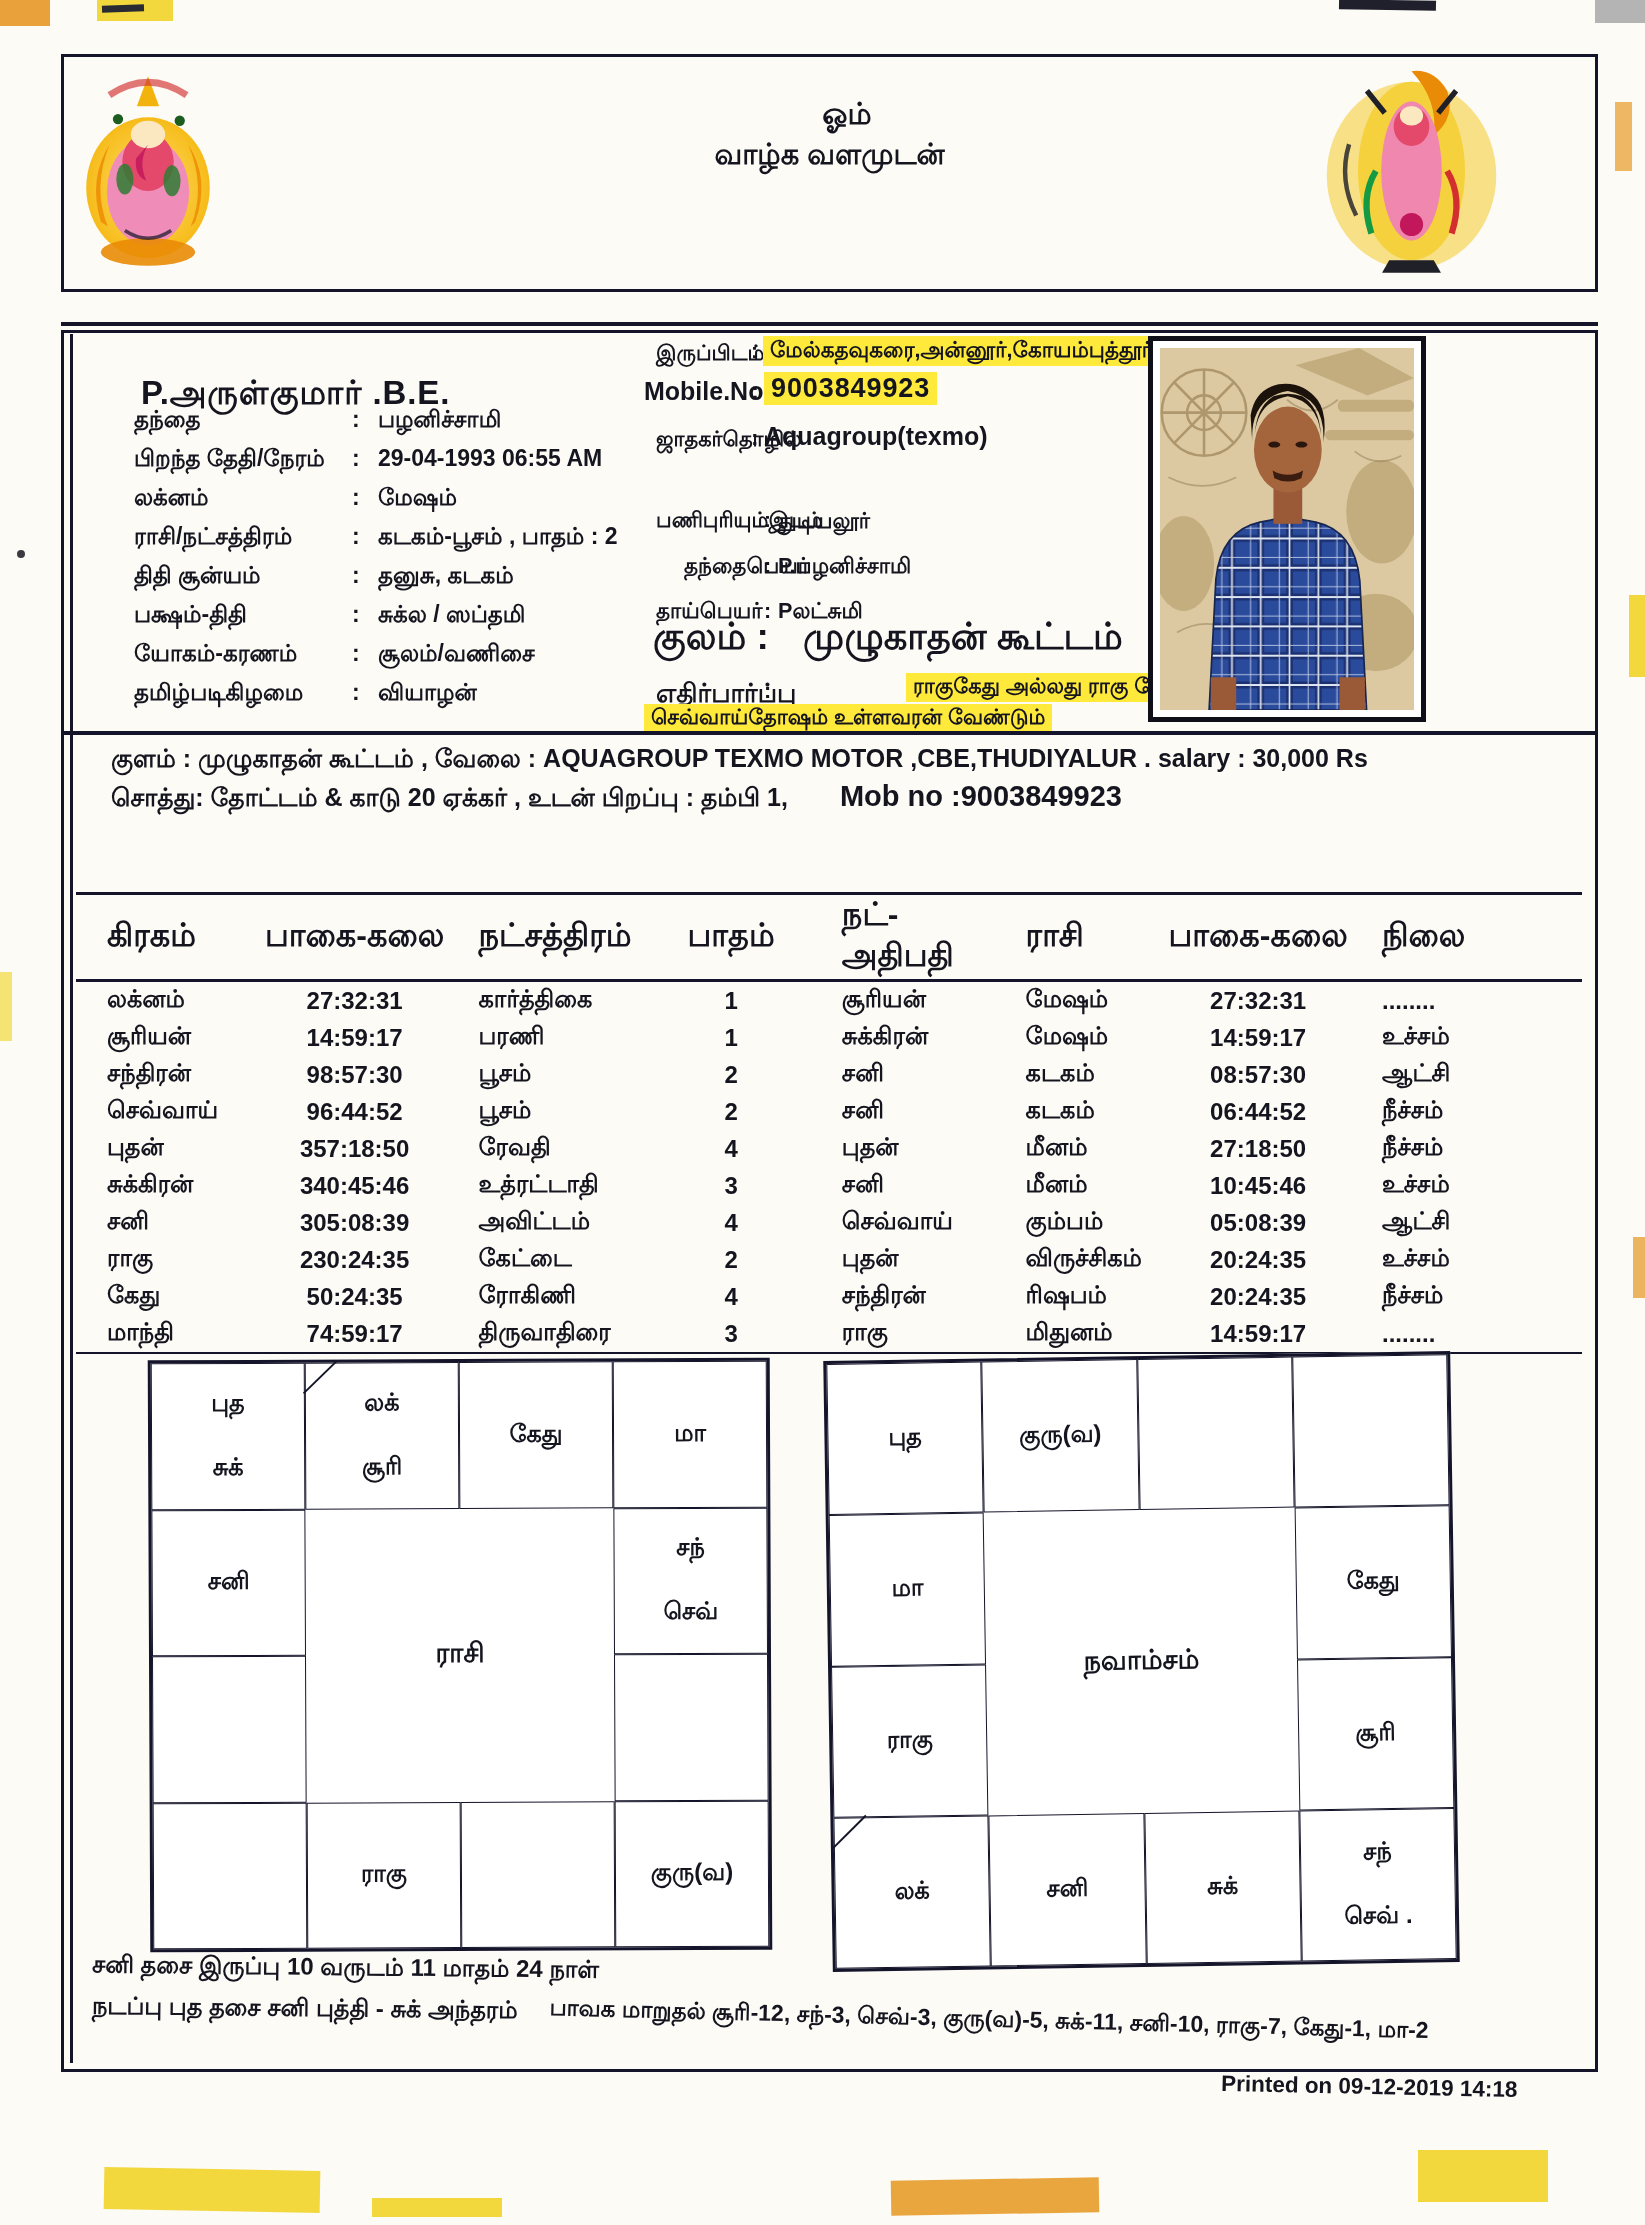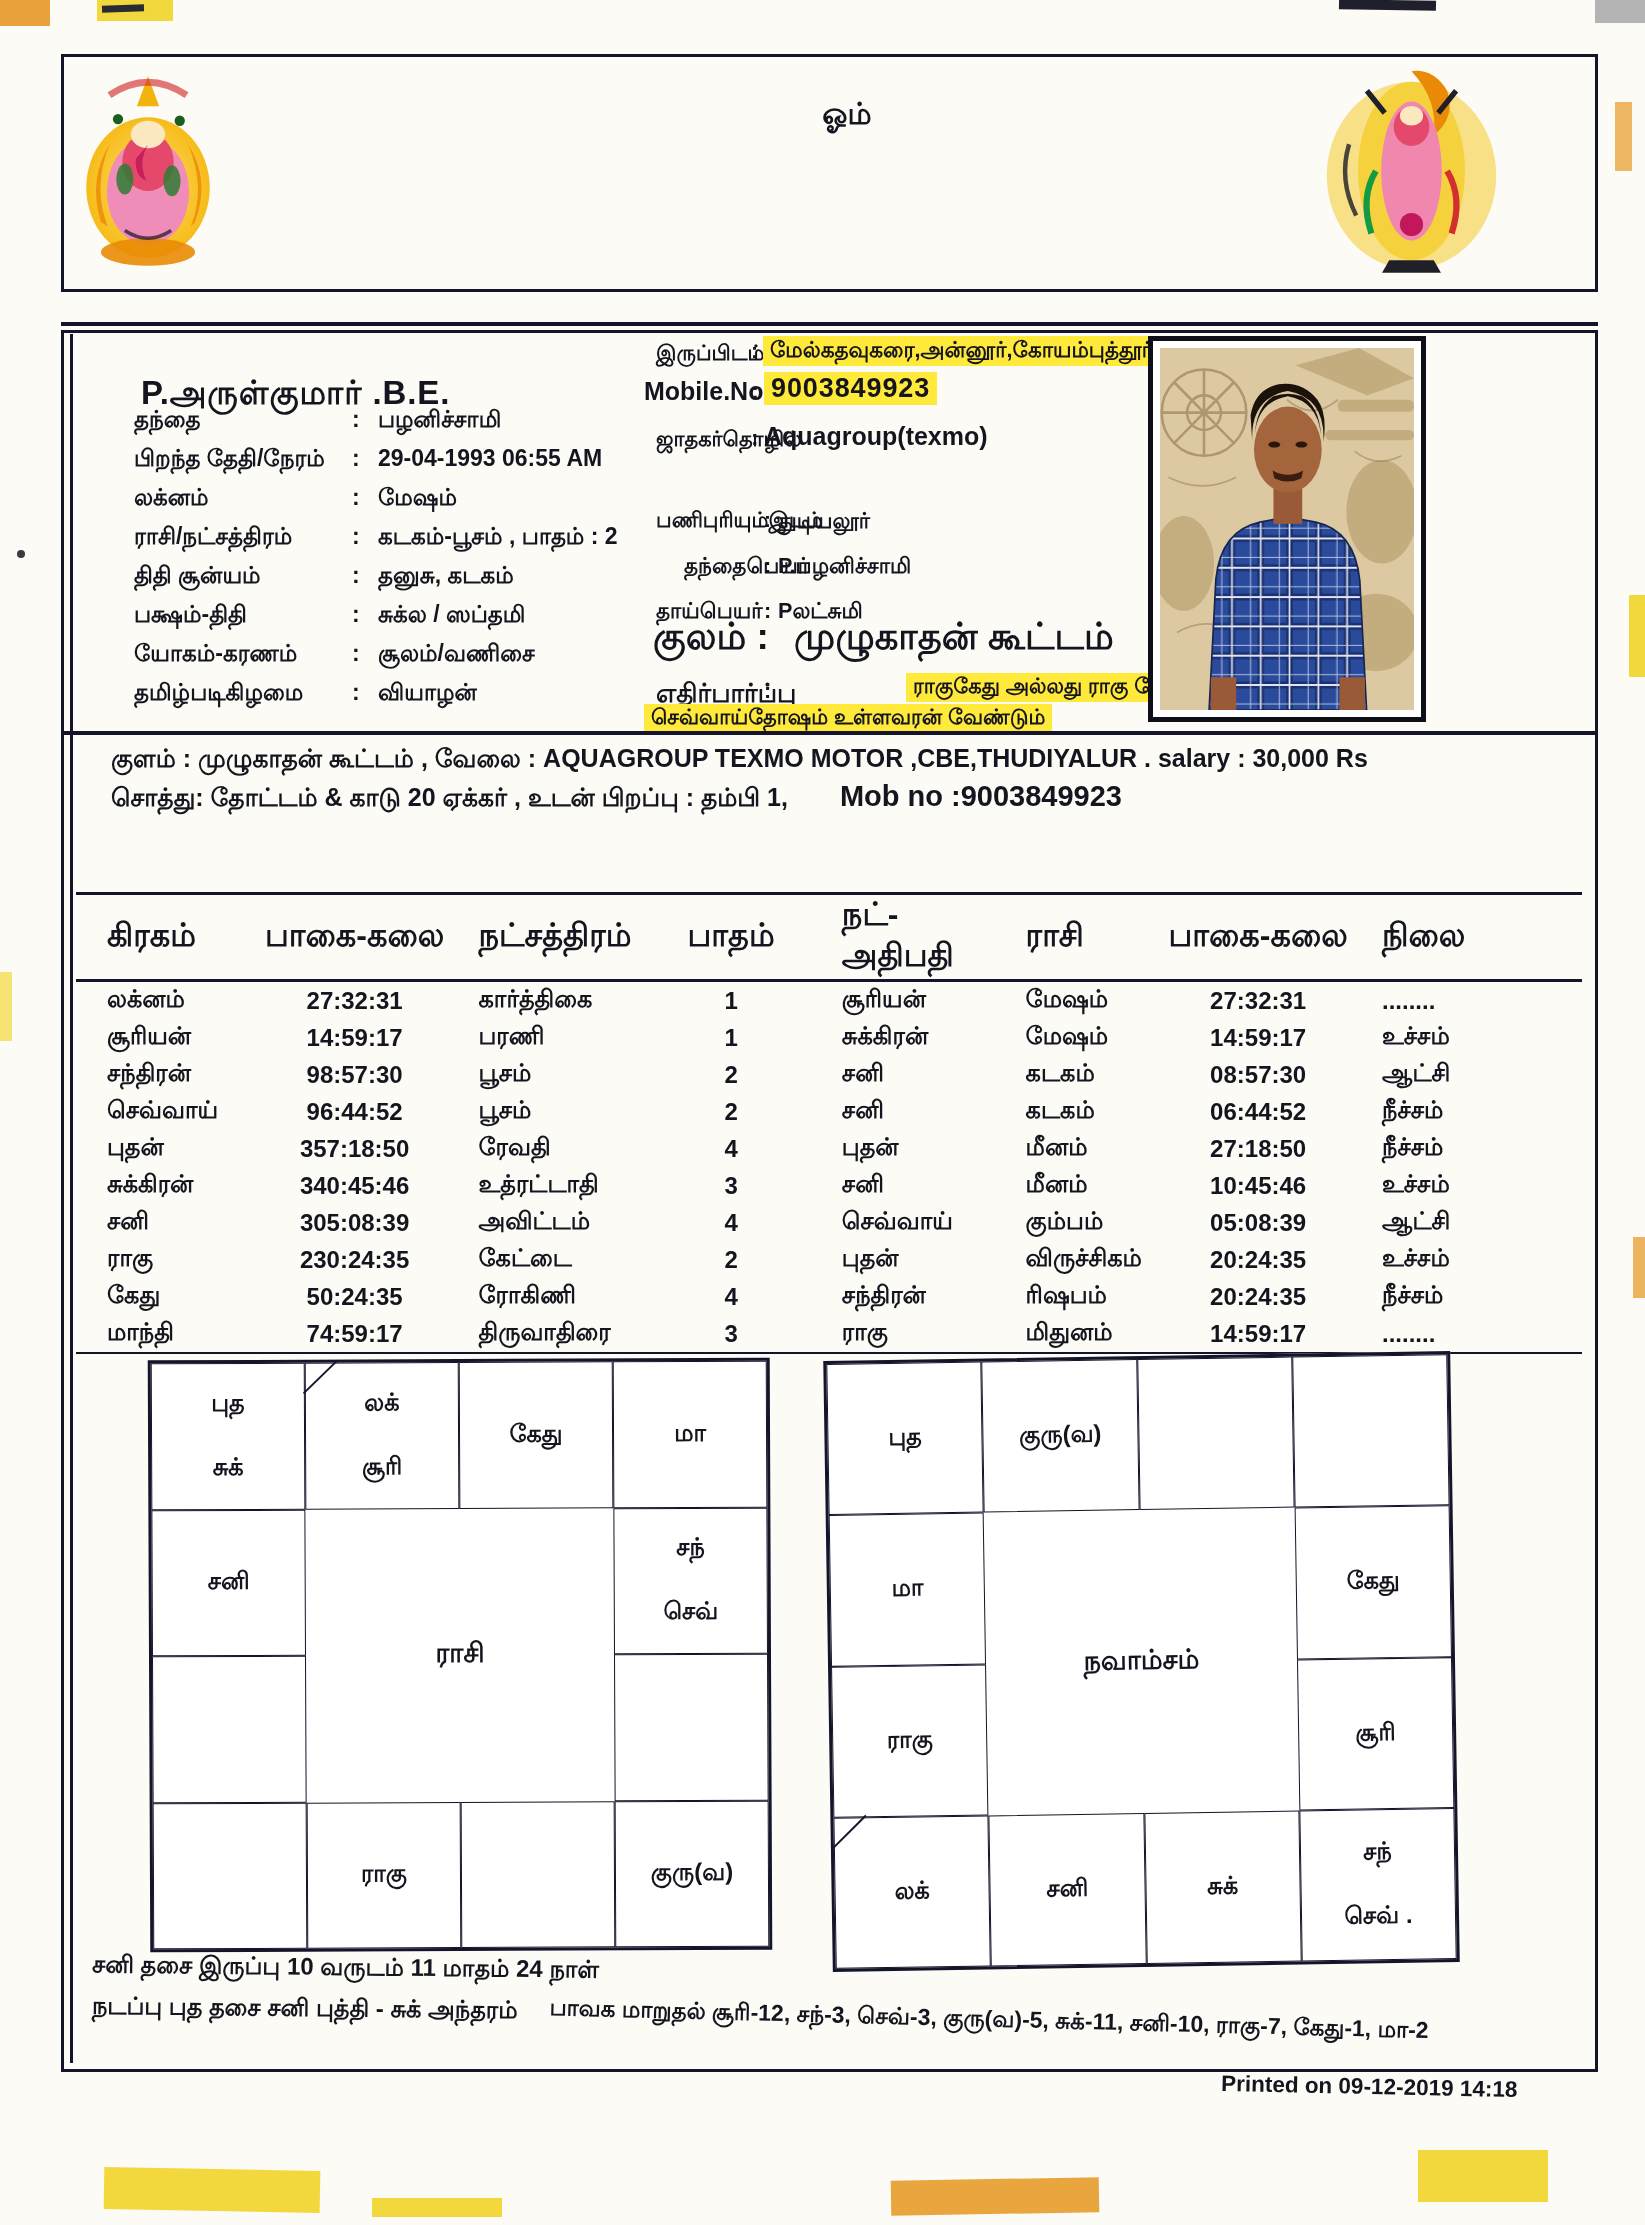--- a/index.html
+++ b/index.html
@@ -41,21 +41,21 @@
   #mob-value{left:764px;top:372px;font-size:27px;letter-spacing:0.9px;}
   #occ-label{left:644px;top:427px;}   #occ-colon{left:751px;top:425px;font-size:22.5px;font-weight:700;}
   #occ-value{left:764px;top:422px;font-size:25px;font-weight:700;}
   #work-label{left:644px;top:508px;}  #work-colon{left:764px;top:508px;font-size:21px;font-weight:700;}
   #work-value{left:778px;top:508px;}
   #fat-label{left:672px;top:553px;font-size:21.6px;}  #fat-colon{left:764px;top:553px;font-size:21.6px;font-weight:700;}
   #fat-value{left:778px;top:553px;}
   #mot-label{left:644px;top:598px;font-size:21.6px;}  #mot-colon{left:764px;top:598px;font-size:21.6px;font-weight:700;}
   #mot-value{left:778px;top:598px;}
   #kulam-line{left:653px;top:616px;font-size:37px;font-weight:700;white-space:nowrap;}
-  #kulam-line .kv{margin-left:15px;}
+  #kulam-line .kv{margin-left:24px;}
   #exp-label{left:644px;top:678px;font-size:26px;}
   #exp-colon{left:764px;top:678px;font-size:21.6px;font-weight:700;}
   #exp-v1{left:906px;top:673px;font-size:21px;font-weight:700;}
   #exp-v2{left:644px;top:704px;font-size:21px;font-weight:700;}
 
   
   #photo-frame{left:1148px;top:336px;width:278px;height:386px;border:5.2px solid #0f0f1a;
                background:#fff;padding:7px;box-sizing:border-box;}
   #photo-frame svg{display:block;width:100%;height:100%;}
 
@@ -155,20 +155,21 @@
         <ellipse cx="103" cy="142" rx="10" ry="18" fill="#2f7d33" opacity=".85"></ellipse>
         <path d="M75 100 q-12 20 -2 42 q-14 -6 -12 -26Z" fill="#c2185b" opacity=".85"></path>
         <ellipse cx="75" cy="225" rx="55" ry="16" fill="#e98b06" opacity=".9"></ellipse>
         <circle cx="40" cy="70" r="6" fill="#1b5e20"></circle>
         <circle cx="112" cy="72" r="6" fill="#1b5e20"></circle>
         <path d="M30 42 Q75 12 120 42" stroke="#d32f2f" stroke-width="8" fill="none" opacity=".65"></path>
         <path d="M48 200 q27 18 54 0" stroke="#14142a" stroke-width="4" fill="none" opacity=".7"></path>
       </svg>
     </div>
     <div class="abs" id="om-line1">ஓம்</div>
+    <div class="abs" id="om-line2">வாழ்க வளமுடன்</div>
     <div class="abs" id="deity-img">
       <svg viewBox="0 0 220 240" width="100%" height="100%">
         <ellipse cx="110" cy="125" rx="95" ry="105" fill="#f3c515" opacity=".5"></ellipse>
         <ellipse cx="110" cy="120" rx="60" ry="100" fill="#f5d23d"></ellipse>
         <path d="M110 8 Q140 40 135 80 Q160 60 150 30 Q135 5 110 8Z" fill="#e98b06"></path>
         <ellipse cx="110" cy="120" rx="34" ry="78" fill="#ef87ae"></ellipse>
         <ellipse cx="110" cy="70" rx="20" ry="22" fill="#e4486a"></ellipse>
         <ellipse cx="110" cy="58" rx="13" ry="11" fill="#fbe7c0"></ellipse>
         <path d="M85 220 h50 l8 14 h-66Z" fill="#202028"></path>
         <path d="M70 120 q-18 30 -5 70" stroke="#139a43" stroke-width="7" fill="none"></path>

